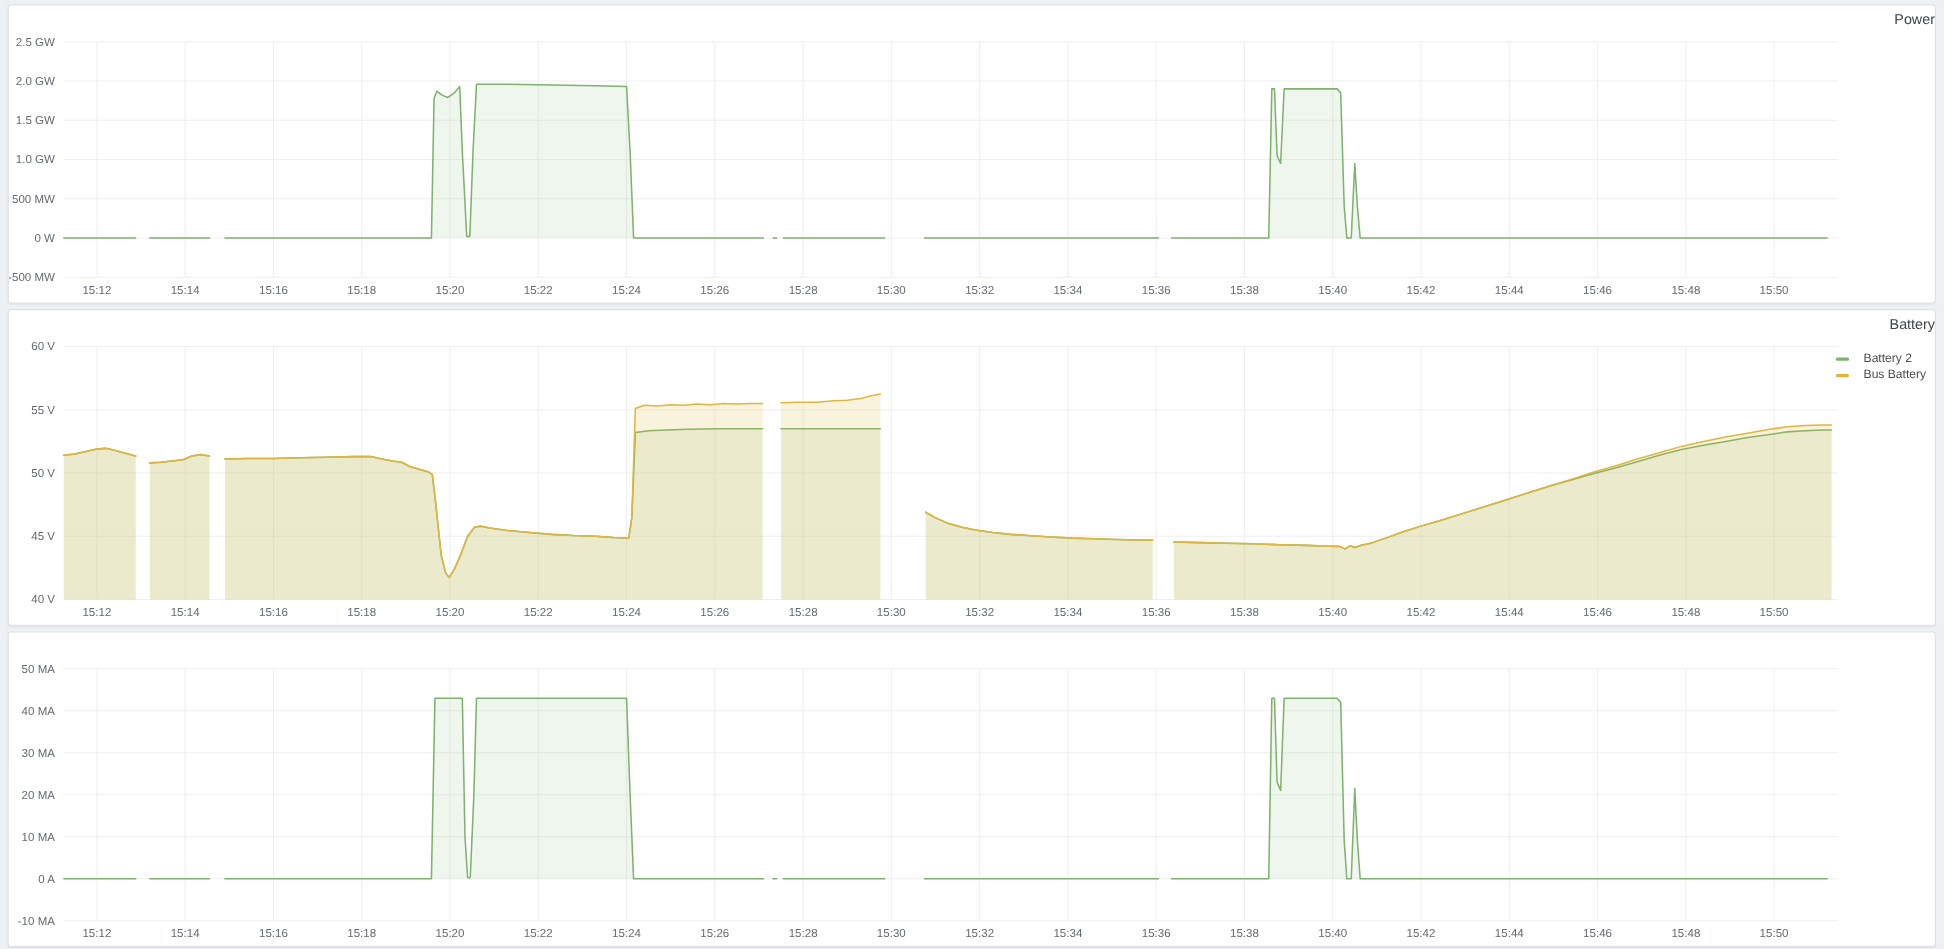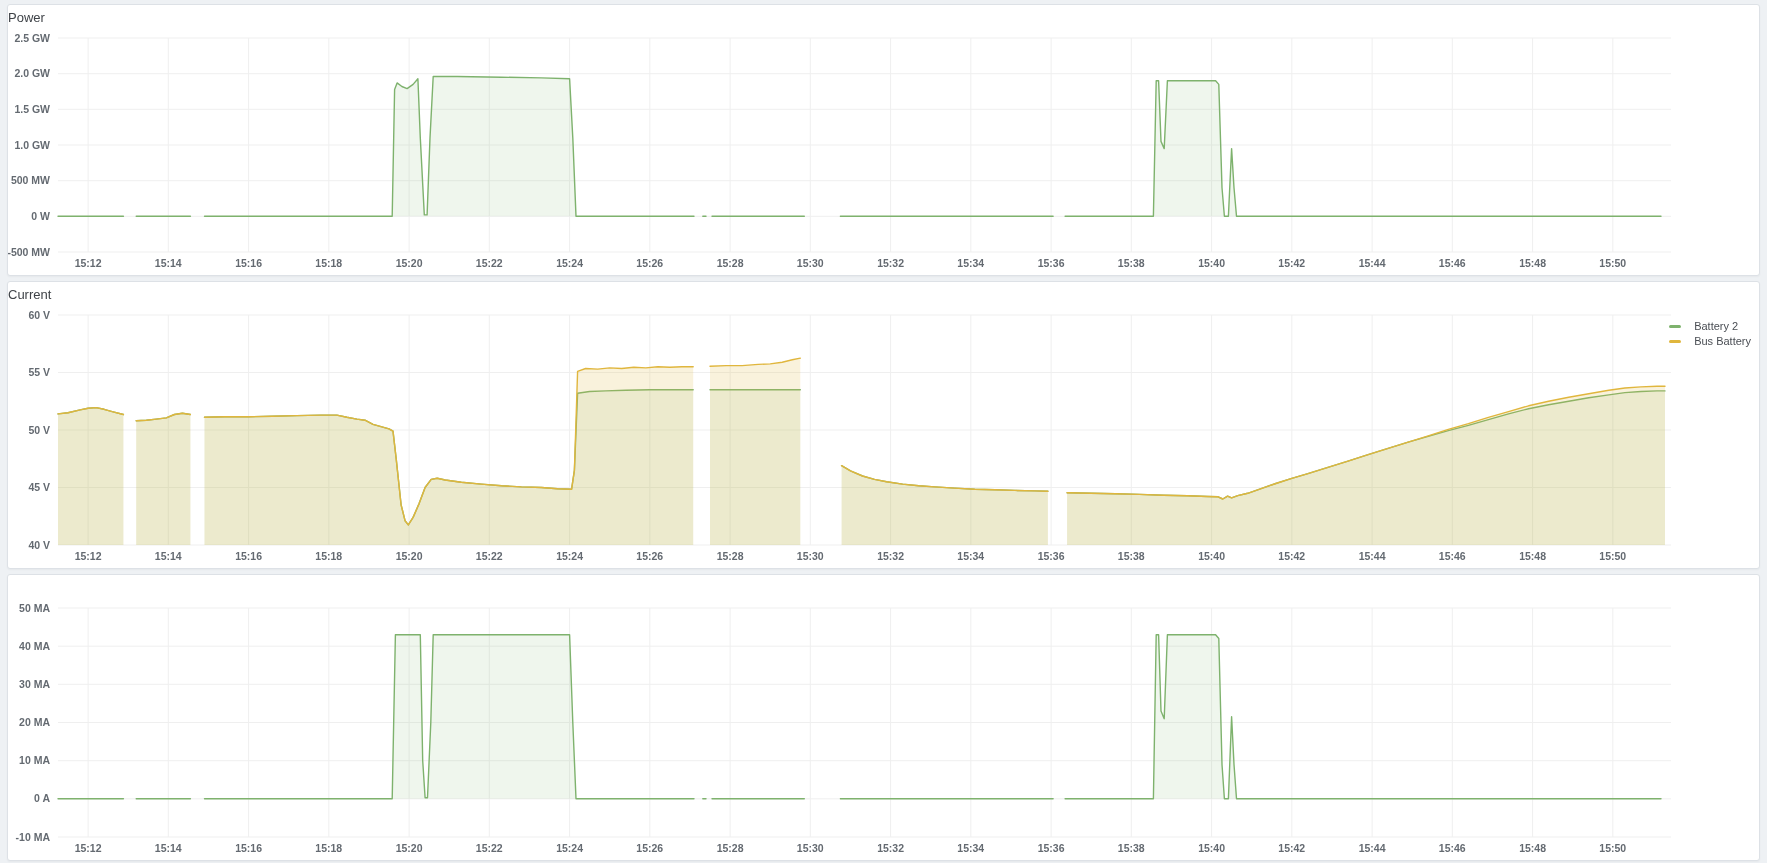--- a/index.html
+++ b/index.html
@@ -3,23 +3,23 @@
 <meta charset="utf-8">
 <style>
   html,body{margin:0;padding:0;background:#eef1f4;}
   .page{width:1767px;height:863px;box-sizing:border-box;padding:4px 7px;
         background:#eef1f4;font-family:"Liberation Sans",sans-serif;overflow:hidden;}
   .panel{position:relative;background:#ffffff;border:1px solid #dde1e6;border-radius:3px;
          box-sizing:border-box;margin-bottom:5px;box-shadow:0 1px 2px rgba(0,0,0,0.04);}
   .panel-power{height:272px;}
   .panel-voltage{height:288px;}
   .panel-current{height:287px;}
-  .panel-title{height:24px;line-height:26px;text-align:left;font-size:13px;font-weight:500;
+  .panel-title{height:24px;line-height:26px;text-align:right;font-size:13px;font-weight:500;
                color:#3f4348;cursor:pointer;user-select:none;}
-  .chart{position:absolute;left:0;right:0;top:24px;bottom:0;font-weight:bold;}
+  .chart{position:absolute;left:0;right:0;top:24px;bottom:0;}
   .chart svg{display:block;width:100%;height:100%;}
   .grid{stroke:#efefef;stroke-width:1;}
   .ticklab{fill:#646a71;font-size:10.5px;font-family:"Liberation Sans",sans-serif;}
   .legend{position:absolute;right:8px;top:38px;display:flex;flex-direction:column;gap:3px;z-index:2;}
   .legend-item{display:flex;align-items:center;gap:13px;font-size:11px;color:#4a4e54;cursor:pointer;}
   .swatch{display:inline-block;width:12px;height:3px;border-radius:2px;}
 </style>
 </head>
 <body>
 
@@ -95,21 +95,21 @@
           <path d="M704.0,187.3 L796.3,187.3" fill="none" stroke="#7eb26d" stroke-width="1.4" stroke-linejoin="round" stroke-linecap="round"></path>
           <path d="M832.4,187.3 L832.4,187.3 L922.7,187.3 L1045.1,187.3 L1045.1,187.3 Z" fill="rgba(126,178,109,0.12)" stroke="none"></path>
           <path d="M832.4,187.3 L922.7,187.3 L1045.1,187.3" fill="none" stroke="#7eb26d" stroke-width="1.4" stroke-linejoin="round" stroke-linecap="round"></path>
           <path d="M1057.1,187.3 L1057.1,187.3 L1145.4,187.3 L1148.2,51.8 L1150.6,51.8 L1153.0,112.4 L1156.2,119.6 L1159.4,51.8 L1183.5,51.8 L1207.6,51.8 L1210.8,55.4 L1214.0,158.8 L1216.4,187.3 L1220.4,187.3 L1223.6,119.6 L1226.0,158.8 L1228.5,187.3 L1364.1,187.3 L1524.6,187.3 L1653.0,187.3 L1653.0,187.3 Z" fill="rgba(126,178,109,0.12)" stroke="none"></path>
           <path d="M1057.1,187.3 L1145.4,187.3 L1148.2,51.8 L1150.6,51.8 L1153.0,112.4 L1156.2,119.6 L1159.4,51.8 L1183.5,51.8 L1207.6,51.8 L1210.8,55.4 L1214.0,158.8 L1216.4,187.3 L1220.4,187.3 L1223.6,119.6 L1226.0,158.8 L1228.5,187.3 L1364.1,187.3 L1524.6,187.3 L1653.0,187.3" fill="none" stroke="#7eb26d" stroke-width="1.4" stroke-linejoin="round" stroke-linecap="round"></path>
         </svg>
       </div>
   </section>
 
   <section class="panel panel-voltage">
-    <header class="panel-title">Current</header>
+    <header class="panel-title">Battery</header>
     <div class="chart">
         <svg viewBox="0 0 1751 262" preserveAspectRatio="none">
           <line class="grid" x1="50" x2="1663" y1="9.0" y2="9.0"></line>
           <text class="ticklab" x="42" y="12.5" text-anchor="end">60 V</text>
           <line class="grid" x1="50" x2="1663" y1="66.5" y2="66.5"></line>
           <text class="ticklab" x="42" y="70" text-anchor="end">55 V</text>
           <line class="grid" x1="50" x2="1663" y1="124.0" y2="124.0"></line>
           <text class="ticklab" x="42" y="127.5" text-anchor="end">50 V</text>
           <line class="grid" x1="50" x2="1663" y1="181.5" y2="181.5"></line>
           <text class="ticklab" x="42" y="185" text-anchor="end">45 V</text>

